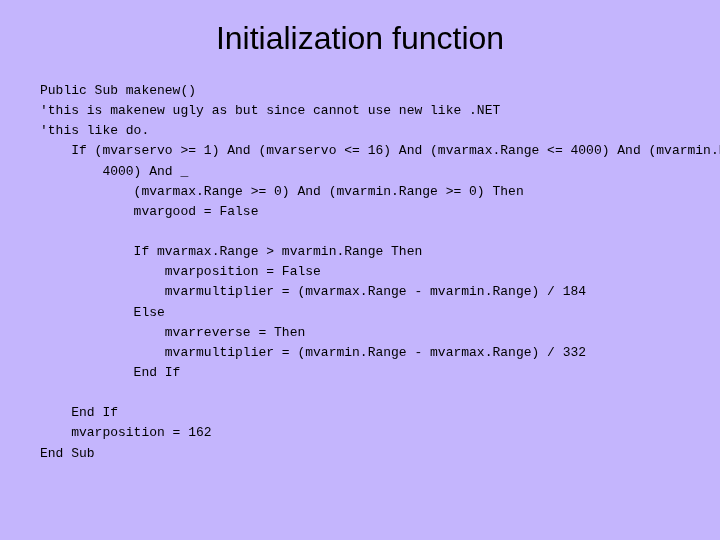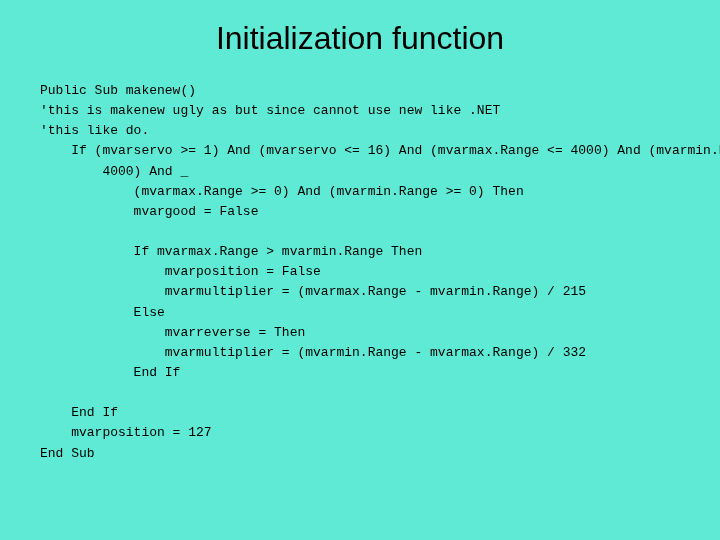--- a/index.html
+++ b/index.html
@@ -12,21 +12,21 @@
       width: 720px;
       height: 540px;
       background-color: #ffffff;
       font-family: Arial, sans-serif;
       overflow: hidden;
     }
 
     .page-container {
       width: 720px;
       height: 540px;
-      background: #5eead4;
+      background: #c4b5fd;
       display: flex;
       flex-direction: column;
       align-items: center;
       padding: 20px 40px;
     }
 
     .title {
       font-size: 32px;
       font-weight: normal;
       color: #000000;
@@ -52,22 +52,22 @@
   <div class="code-block"><span>Public Sub makenew()</span>
 <span>'this is makenew ugly as but since cannot use new like .NET</span>
 <span>'this like do.</span>
 <span>    If (mvarservo &gt;= 1) And (mvarservo &lt;= 16) And (mvarmax.Range &lt;= 4000) And (mvarmin.Range &lt;=</span>
 <span>        4000) And _</span>
 <span>            (mvarmax.Range &gt;= 0) And (mvarmin.Range &gt;= 0) Then</span>
 <span>            mvargood = False</span>
 <span></span>
 <span>            If mvarmax.Range &gt; mvarmin.Range Then</span>
 <span>                mvarposition = False</span>
-<span>                mvarmultiplier = (mvarmax.Range - mvarmin.Range) / 215</span>
+<span>                mvarmultiplier = (mvarmax.Range - mvarmin.Range) / 184</span>
 <span>            Else</span>
 <span>                mvarreverse = Then</span>
 <span>                mvarmultiplier = (mvarmin.Range - mvarmax.Range) / 332</span>
 <span>            End If</span>
 <span></span>
 <span>    End If</span>
-<span>    mvarposition = 127</span>
+<span>    mvarposition = 162</span>
 <span>End Sub</span></div>
 </div>
 
 </body></html>

